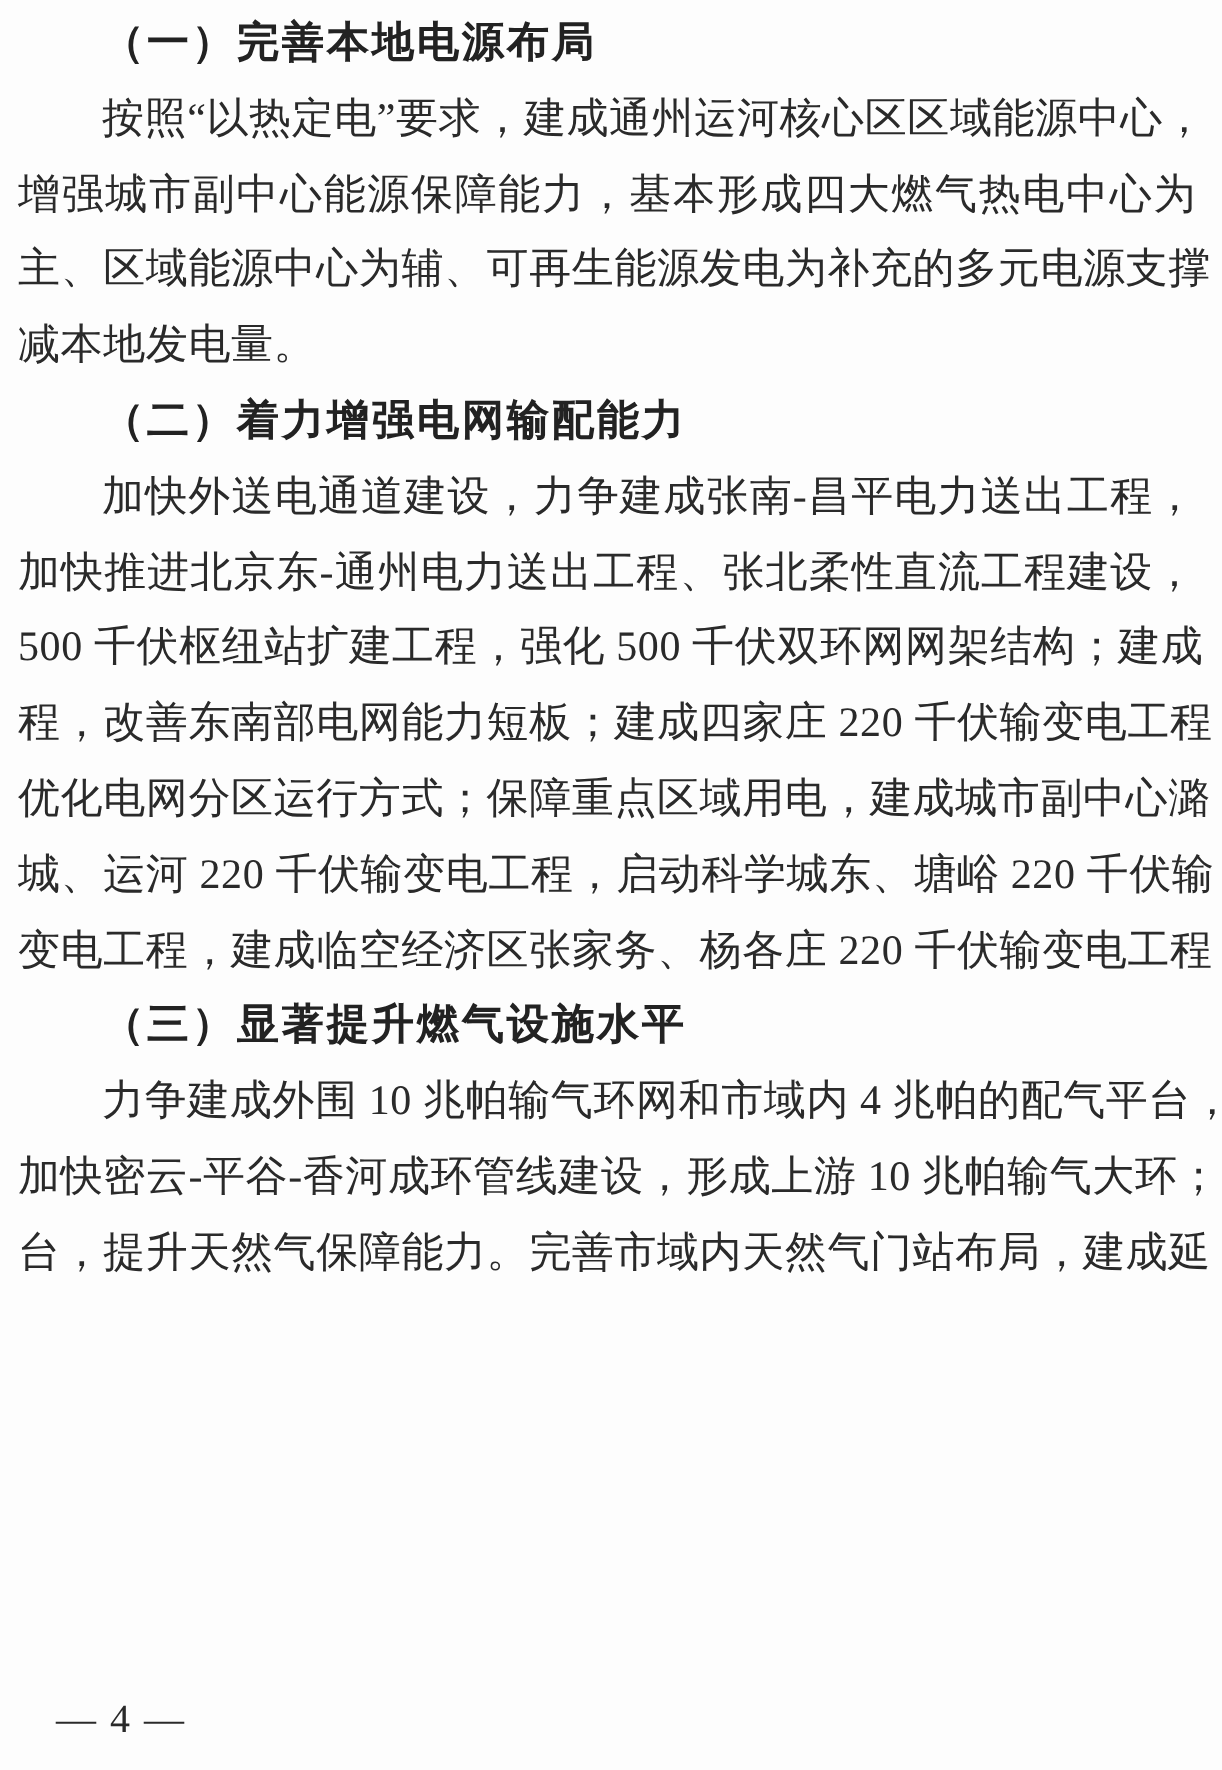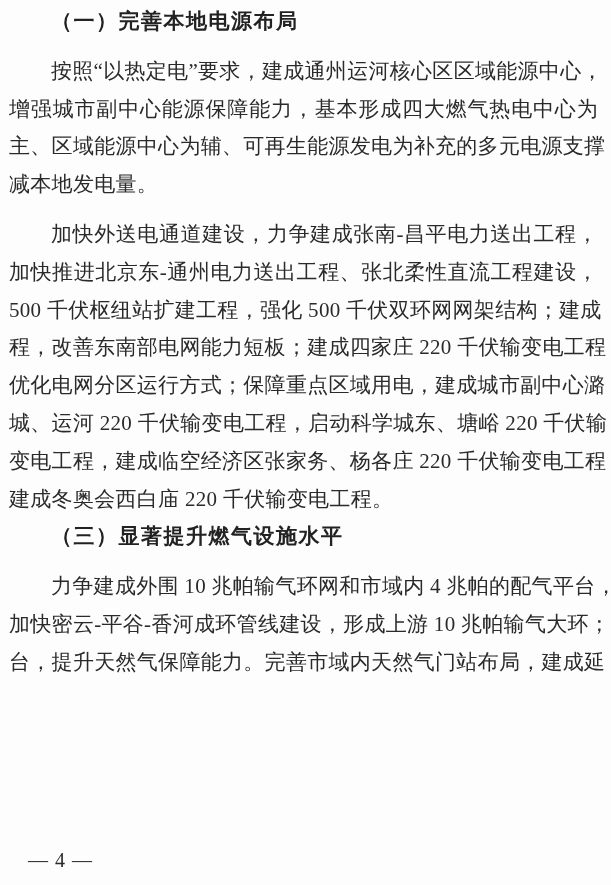--- a/index.html
+++ b/index.html
@@ -27,21 +27,20 @@
   }
   .line {
     height: 37.8px;
     text-align: justify;
     text-align-last: justify;
     white-space: nowrap;
     letter-spacing: 0.3px;
   }
   .line.first {
     text-indent: 2em;
-    margin-top: 12px;
   }
   .line.no-stretch {
     text-align-last: left;
   }
   .heading {
     height: 37.8px;
     font-weight: bold;
     text-indent: 2em;
     letter-spacing: 1.5px;
     text-align: left;
@@ -61,28 +60,28 @@
 </head>
 <body>
 
 <div class="page">
   <div class="doc-body" id="doc-root">
       <div class="heading">（一）完善本地电源布局</div>
       <div class="line first">按照“以热定电”要求，建成通州运河核心区区域能源中心，</div>
       <div class="line">增强城市副中心能源保障能力，基本形成四大燃气热电中心为</div>
       <div class="line">主、区域能源中心为辅、可再生能源发电为补充的多元电源支撑</div>
       <div class="line no-stretch">减本地发电量。</div>
+      <div class="heading">（二）着力增强电网输配能力</div>
       <div class="line first">加快外送电通道建设，力争建成张南-昌平电力送出工程，</div>
       <div class="line">加快推进北京东-通州电力送出工程、张北柔性直流工程建设，</div>
       <div class="line">500 千伏枢纽站扩建工程，强化 500 千伏双环网网架结构；建成</div>
       <div class="line">程，改善东南部电网能力短板；建成四家庄 220 千伏输变电工程，</div>
       <div class="line">优化电网分区运行方式；保障重点区域用电，建成城市副中心潞</div>
       <div class="line">城、运河 220 千伏输变电工程，启动科学城东、塘峪 220 千伏输</div>
       <div class="line">变电工程，建成临空经济区张家务、杨各庄 220 千伏输变电工程，</div>
-      <div class="line no-stretch">建成冬奥会西白庙 220 千伏输变电工程。</div>
       <div class="heading">（三）显著提升燃气设施水平</div>
       <div class="line first">力争建成外围 10 兆帕输气环网和市域内 4 兆帕的配气平台，</div>
       <div class="line">加快密云-平谷-香河成环管线建设，形成上游 10 兆帕输气大环；</div>
       <div class="line">台，提升天然气保障能力。完善市域内天然气门站布局，建成延</div>
     </div>
   <div class="footer">
     <span>— 4 —</span>
   </div>
 </div>
 

